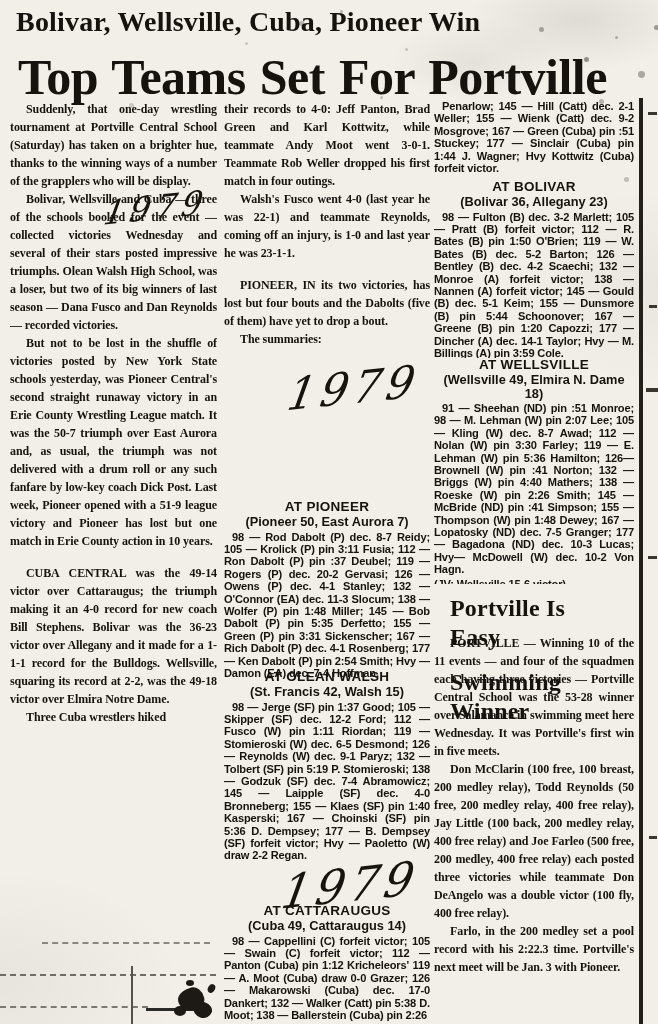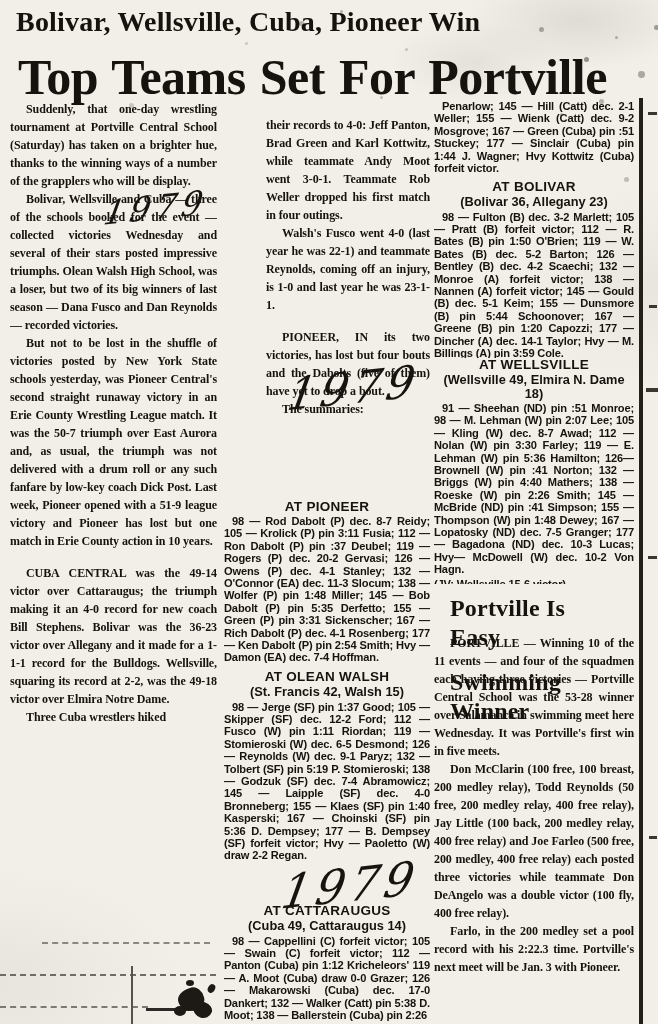--- a/index.html
+++ b/index.html
@@ -36,21 +36,21 @@
   .col{position:absolute; top:100px;}
   .col1{left:10px; width:207px; height:830px; overflow:hidden;}
   .col2{left:224px; width:206px; height:924px;}
   .col3{left:434px; width:200px; height:924px;}
   .bp{
     margin:0; font-size:12px; line-height:18px; font-weight:700;
     text-align:justify; text-indent:16px; letter-spacing:-.1px;
   }
   .noindent{text-indent:0;}
   .gap-top{margin-top:14px;}
-  .c2-pars{position:absolute; left:0; right:0; top:16px; height:400px; overflow:hidden;margin-left:42px;}
+  .c2-pars{position:absolute; left:0; right:0; top:0; height:400px; overflow:hidden;}
   .abs{position:absolute; left:0; right:0;}
   .agate-head{margin:0 0 1px 0; font:700 13.5px/14px "Liberation Sans","DejaVu Sans",sans-serif; text-align:center; letter-spacing:.3px;}
   .agate-sub{margin:0 0 2px 0; font:700 12.8px/13.5px "Liberation Sans","DejaVu Sans",sans-serif; text-align:center;}
   .agate{
     margin:0; font:700 11.1px/12.4px "Liberation Sans","DejaVu Sans",sans-serif;
     text-align:justify; text-indent:8px; letter-spacing:-.15px;
   }
   .clip{overflow:hidden;}
   .swim-h{margin:16px; font-size:24px; line-height:29px; font-weight:700; letter-spacing:.2px;}
   .year{
@@ -101,20 +101,21 @@
   <div class="col col2">
     <div class="c2-pars">
       <p class="bp noindent">their records to 4-0: Jeff Panton, Brad Green and Karl Kottwitz, while teammate Andy Moot went 3-0-1. Teammate Rob Weller dropped his first match in four outings.</p>
       <p class="bp">Walsh's Fusco went 4-0 (last year he was 22-1) and teammate Reynolds, coming off an injury, is 1-0 and last year he was 23-1-1.</p>
       <p class="bp gap-top">PIONEER, IN its two victories, has lost but four bouts and the Dabolts (five of them) have yet to drop a bout.</p>
       <p class="bp">The summaries:</p>
     </div>
 
     <section class="abs" style="top:400px;">
       <h3 class="agate-head">AT PIONEER</h3>
+      <div class="agate-sub">(Pioneer 50, East Aurora 7)</div>
       <p class="agate">98 — Rod Dabolt (P) dec. 8-7 Reidy; 105 — Krolick (P) pin 3:11 Fusia; 112 — Ron Dabolt (P) pin :37 Deubel; 119 — Rogers (P) dec. 20-2 Gervasi; 126 — Owens (P) dec. 4-1 Stanley; 132 — O'Connor (EA) dec. 11-3 Slocum; 138 — Wolfer (P) pin 1:48 Miller; 145 — Bob Dabolt (P) pin 5:35 Derfetto; 155 — Green (P) pin 3:31 Sickenscher; 167 — Rich Dabolt (P) dec. 4-1 Rosenberg; 177 — Ken Dabolt (P) pin 2:54 Smith; Hvy — Damon (EA) dec. 7-4 Hoffman.</p>
     </section>
 
     <section class="abs" style="top:570px;">
       <h3 class="agate-head">AT OLEAN WALSH</h3>
       <div class="agate-sub">(St. Francis 42, Walsh 15)</div>
       <p class="agate">98 — Jerge (SF) pin 1:37 Good; 105 — Skipper (SF) dec. 12-2 Ford; 112 — Fusco (W) pin 1:11 Riordan; 119 — Stomieroski (W) dec. 6-5 Desmond; 126 — Reynolds (W) dec. 9-1 Paryz; 132 — Tolbert (SF) pin 5:19 P. Stomieroski; 138 — Godzuk (SF) dec. 7-4 Abramowicz; 145 — Laipple (SF) dec. 4-0 Bronneberg; 155 — Klaes (SF) pin 1:40 Kasperski; 167 — Choinski (SF) pin 5:36 D. Dempsey; 177 — B. Dempsey (SF) forfeit victor; Hvy — Paoletto (W) draw 2-2 Regan.</p>
     </section>
 
     <section class="abs clip" style="top:804px; height:120px;">

